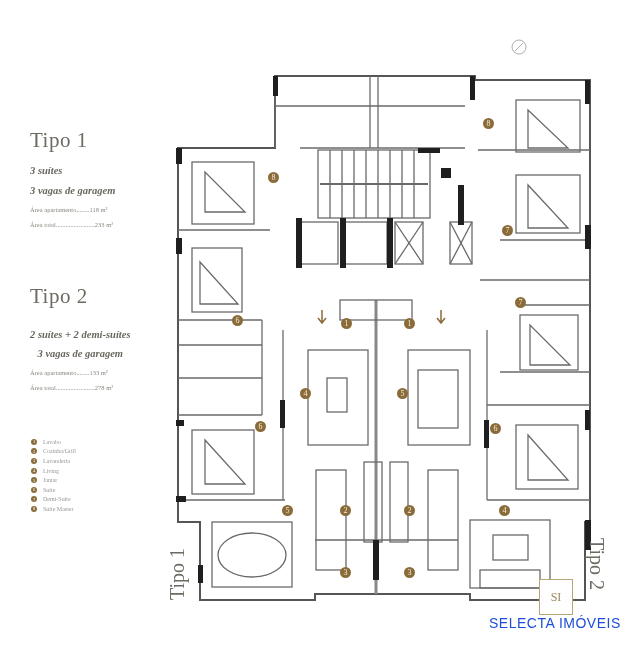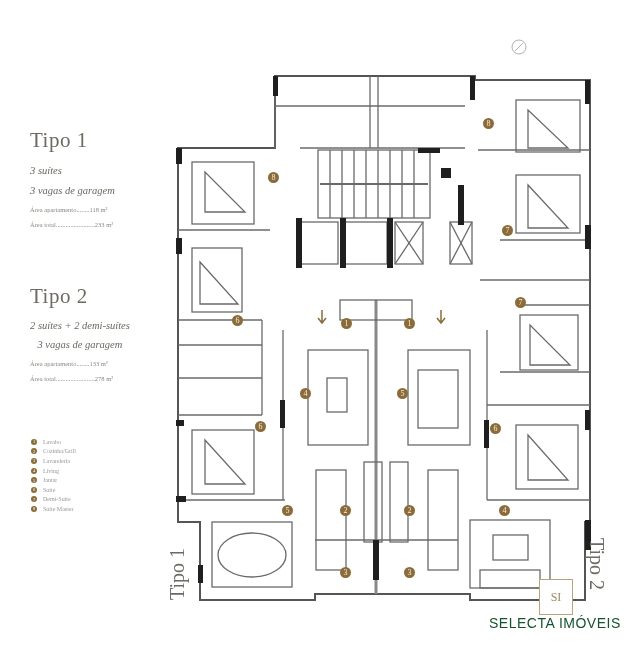--- a/index.html
+++ b/index.html
@@ -1,43 +1,43 @@
 <!DOCTYPE html>
 <html><head>
 <meta charset="utf-8">
 <style>
   html, body { margin:0; padding:0; background:#ffffff; }
   body { width:636px; height:650px; position:relative; overflow:hidden; font-family:"Liberation Serif","DejaVu Serif",serif; color:#555; }
   .info { position:absolute; left:30px; }
   .tipo-title { font-size:21px; color:#6d6a62; letter-spacing:0.5px; }
-  .feat { font-style:italic; font-weight:normal; font-size:10.5px; color:#6a675f; }
+  .feat { font-style:italic; font-weight:bold; font-size:10.5px; color:#6a675f; }
   .area-row { font-size:6.5px; color:#8a877f; }
   .legend { position:absolute; left:31px; top:437px; }
   .legend-item { display:flex; align-items:center; height:9.6px; font-size:6px; color:#999; }
   .lg-dot { width:6px; height:6px; border-radius:50%; background:#8a6d3b; color:#fff; font-size:4.5px; display:flex; align-items:center; justify-content:center; margin-right:6px; }
   .plan { position:absolute; left:0; top:0; width:636px; height:650px; }
   .marker { position:absolute; width:11px; height:11px; border-radius:50%; background:#8b6b3a; color:#f5ecd7; font-size:8px; line-height:11px; text-align:center; font-family:"Liberation Serif",serif; }
   .vert-label { position:absolute; font-size:20px; color:#6d6a62; transform-origin:left top; white-space:nowrap; }
-  .brand { position:absolute; left:489px; top:615px; font-family:"Liberation Sans","DejaVu Sans",sans-serif; font-size:14px; color:#14532d; letter-spacing:0.5px;text-align:right; }
+  .brand { position:absolute; left:489px; top:615px; font-family:"Liberation Sans","DejaVu Sans",sans-serif; font-size:14px; color:#1d4ed8; letter-spacing:0.5px;text-align:right; }
   .logo-box { position:absolute; left:539px; top:579px; width:32px; height:34px; border:1px solid #b8a67a; background:#fff; display:flex; align-items:center; justify-content:center; font-family:"Liberation Serif",serif; font-size:12px; color:#9a8a62; }
 </style>
 </head>
 <body>
 
 <div class="info" style="top:128px;">
   <div class="tipo-title">Tipo 1</div>
   <div class="feat" style="margin-top:12px;">3 suítes</div>
   <div class="feat" style="margin-top:9px;">3 vagas de garagem</div>
   <div class="area-row" style="margin-top:10px;">Área apartamento........118 m²</div>
   <div class="area-row" style="margin-top:8px;">Área total........................233 m²</div>
 </div>
 
 <div class="info" style="top:284px;">
   <div class="tipo-title">Tipo 2</div>
-  <div class="feat" style="margin-top:11px;">2 suítes + 2 demi-suítes</div>
+  <div class="feat" style="margin-top:20px;">2 suítes + 2 demi-suítes</div>
   <div class="feat" style="margin-top:8px;text-align:center;">3 vagas de garagem</div>
   <div class="area-row" style="margin-top:10px;">Área apartamento........133 m²</div>
   <div class="area-row" style="margin-top:8px;">Área total........................278 m²</div>
 </div>
 
 <div class="legend">
   <div class="legend-item">
       <span class="lg-dot">1</span>
       <span>Lavabo</span>
     </div>

